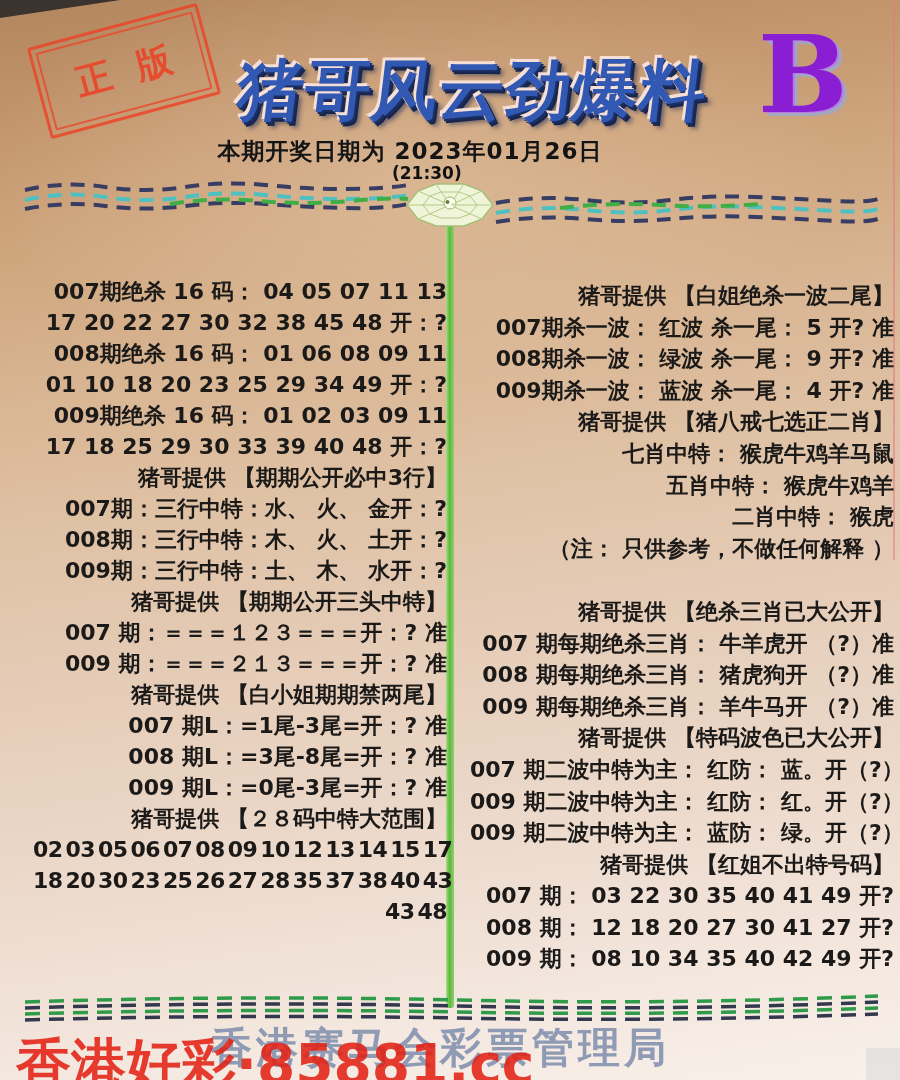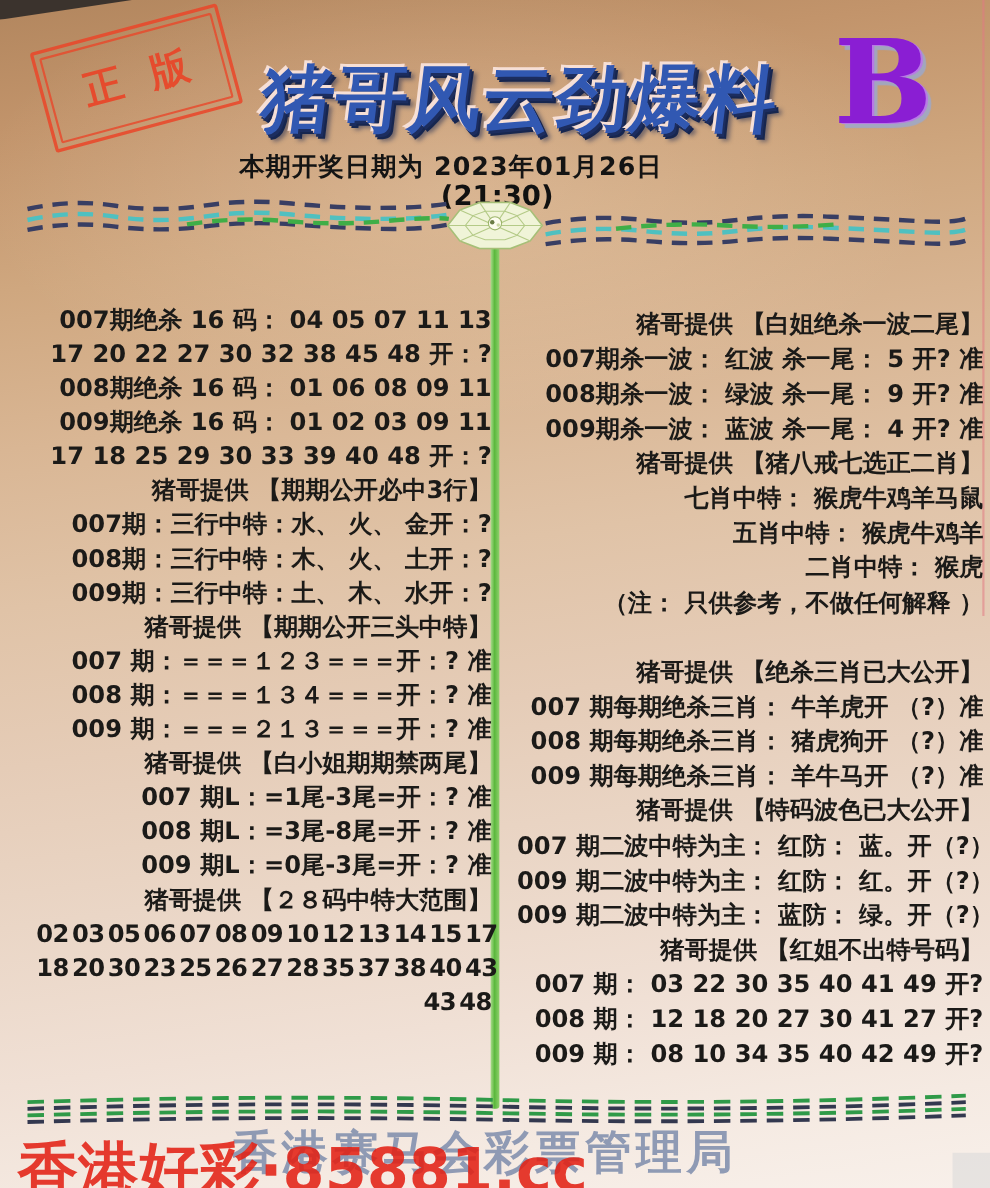--- a/index.html
+++ b/index.html
@@ -23,21 +23,21 @@
   .stamp-text{color:#e8482a;font-size:36px;font-weight:bold;letter-spacing:26px;padding-left:26px;white-space:nowrap;}
 
   
   .title{position:absolute;left:238px;top:46px;width:480px;font-size:66px;font-weight:bold;white-space:nowrap;
     color:#3158b2;transform:skewX(-7deg);letter-spacing:1px;
     text-shadow:-3px -3px 0 #f6dfd6,-1px -1px 0 #e9bcae,2px 2px 0 #1c2d5f,4px 4px 0 #17264f,7px 6px 4px rgba(23,38,79,.5);}
   .edition{position:absolute;left:758px;top:12px;font-family:"DejaVu Serif","Liberation Serif",serif;
     font-size:106px;font-weight:bold;color:#8a1ed3;
     text-shadow:2px 1px 0 #b87ae6,5px 4px 1px rgba(150,170,215,.75);}
   .date-line{position:absolute;left:0;top:136px;width:820px;text-align:center;font-size:23px;font-weight:bold;color:#141414;letter-spacing:1px;}
-  .draw-time{position:absolute;left:392px;top:163px;width:120px;text-align:center;font-size:25px;font-weight:bold;color:#111;}
+  .draw-time{position:absolute;left:392px;top:163px;width:120px;font-size:17px;font-weight:bold;color:#111;}
 
   
   .waves-top{position:absolute;left:0;top:176px;}
   .waves-bottom{position:absolute;left:0;top:988px;}
   .divider-bar{position:absolute;left:446px;top:218px;width:8px;height:790px;border-radius:3px;
     background:linear-gradient(90deg,#a9dc8b,#5bb83d 45%,#8fd06c);}
   .medallion{position:absolute;left:405px;top:183px;}
 
   
   .col{position:absolute;color:#1b1a18;font-weight:500;text-align:right;}
@@ -103,29 +103,29 @@
     </g>
     <circle cx="45" cy="20" r="6" fill="#fdfdee" stroke="#9db56c" stroke-width="1"></circle>
     <circle cx="42.5" cy="19" r="2" fill="#6b7d45"></circle>
     <circle cx="48" cy="21.5" r="1.6" fill="#cdd9a4"></circle>
   </svg>
 
   <div class="col col-left">
     <div class="line">007期绝杀 16 码：  04 05 07 11 13</div>
     <div class="line">17 20 22 27 30 32 38 45 48 开：?</div>
     <div class="line">008期绝杀 16 码：  01 06 08 09 11</div>
+    <div class="line">01 10 18 20 23 25 29 34 49 开：?</div>
     <div class="line">009期绝杀 16 码：  01 02 03 09 11</div>
     <div class="line">17 18 25 29 30 33 39 40 48 开：?</div>
     <div class="line">猪哥提供 【期期公开必中3行】</div>
     <div class="line">007期：三行中特：水、 火、 金开：?</div>
     <div class="line">008期：三行中特：木、 火、 土开：?</div>
     <div class="line">009期：三行中特：土、 木、 水开：?</div>
     <div class="line">猪哥提供 【期期公开三头中特】</div>
     <div class="line">007 期：＝＝＝１２３＝＝＝开：? 准</div>
-    <div class="line">008 期：＝＝＝１３４＝＝＝开：? 准</div>
     <div class="line">009 期：＝＝＝２１３＝＝＝开：? 准</div>
     <div class="line">猪哥提供 【白小姐期期禁两尾】</div>
     <div class="line">007 期L：=1尾-3尾=开：? 准</div>
     <div class="line">008 期L：=3尾-8尾=开：? 准</div>
     <div class="line">009 期L：=0尾-3尾=开：? 准</div>
     <div class="line">猪哥提供 【２８码中特大范围】</div>
     <div class="line nums">02 03 05 06 07 08 09 10 12 13 14 15 17</div>
     <div class="line nums">18 20 30 23 25 26 27 28 35 37 38 40 43</div>
     <div class="line nums">43 48</div>
   </div>

